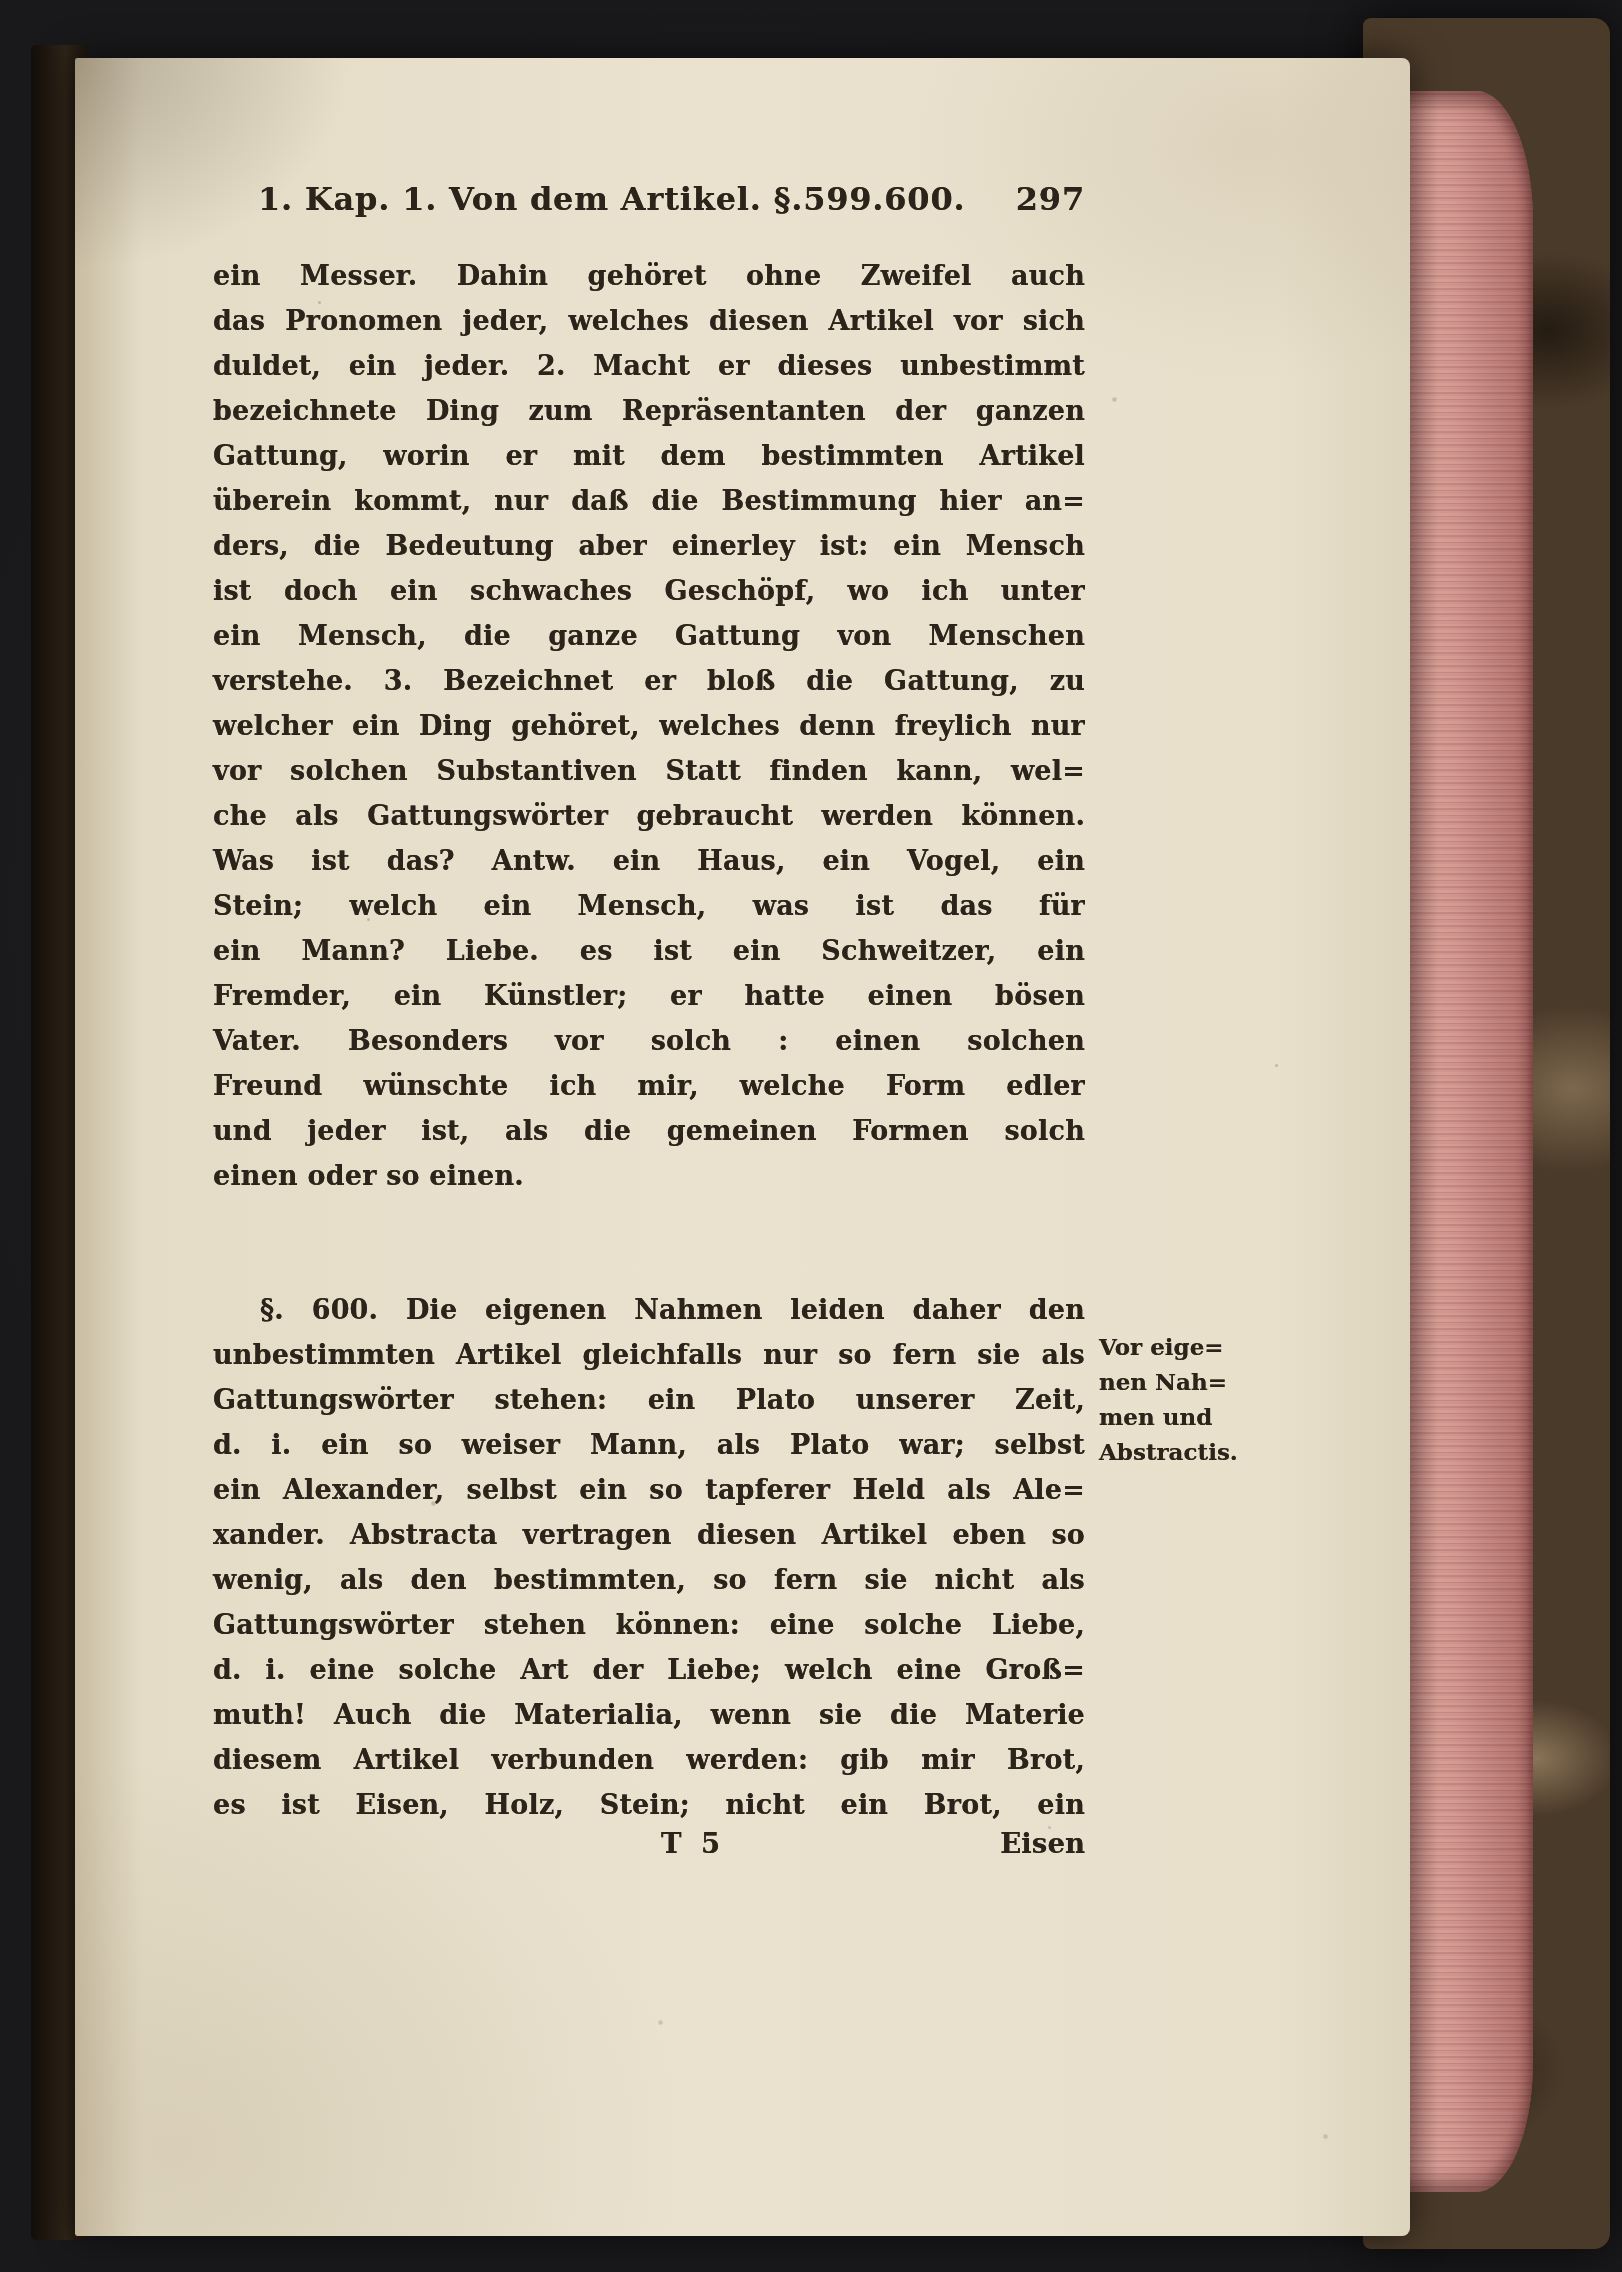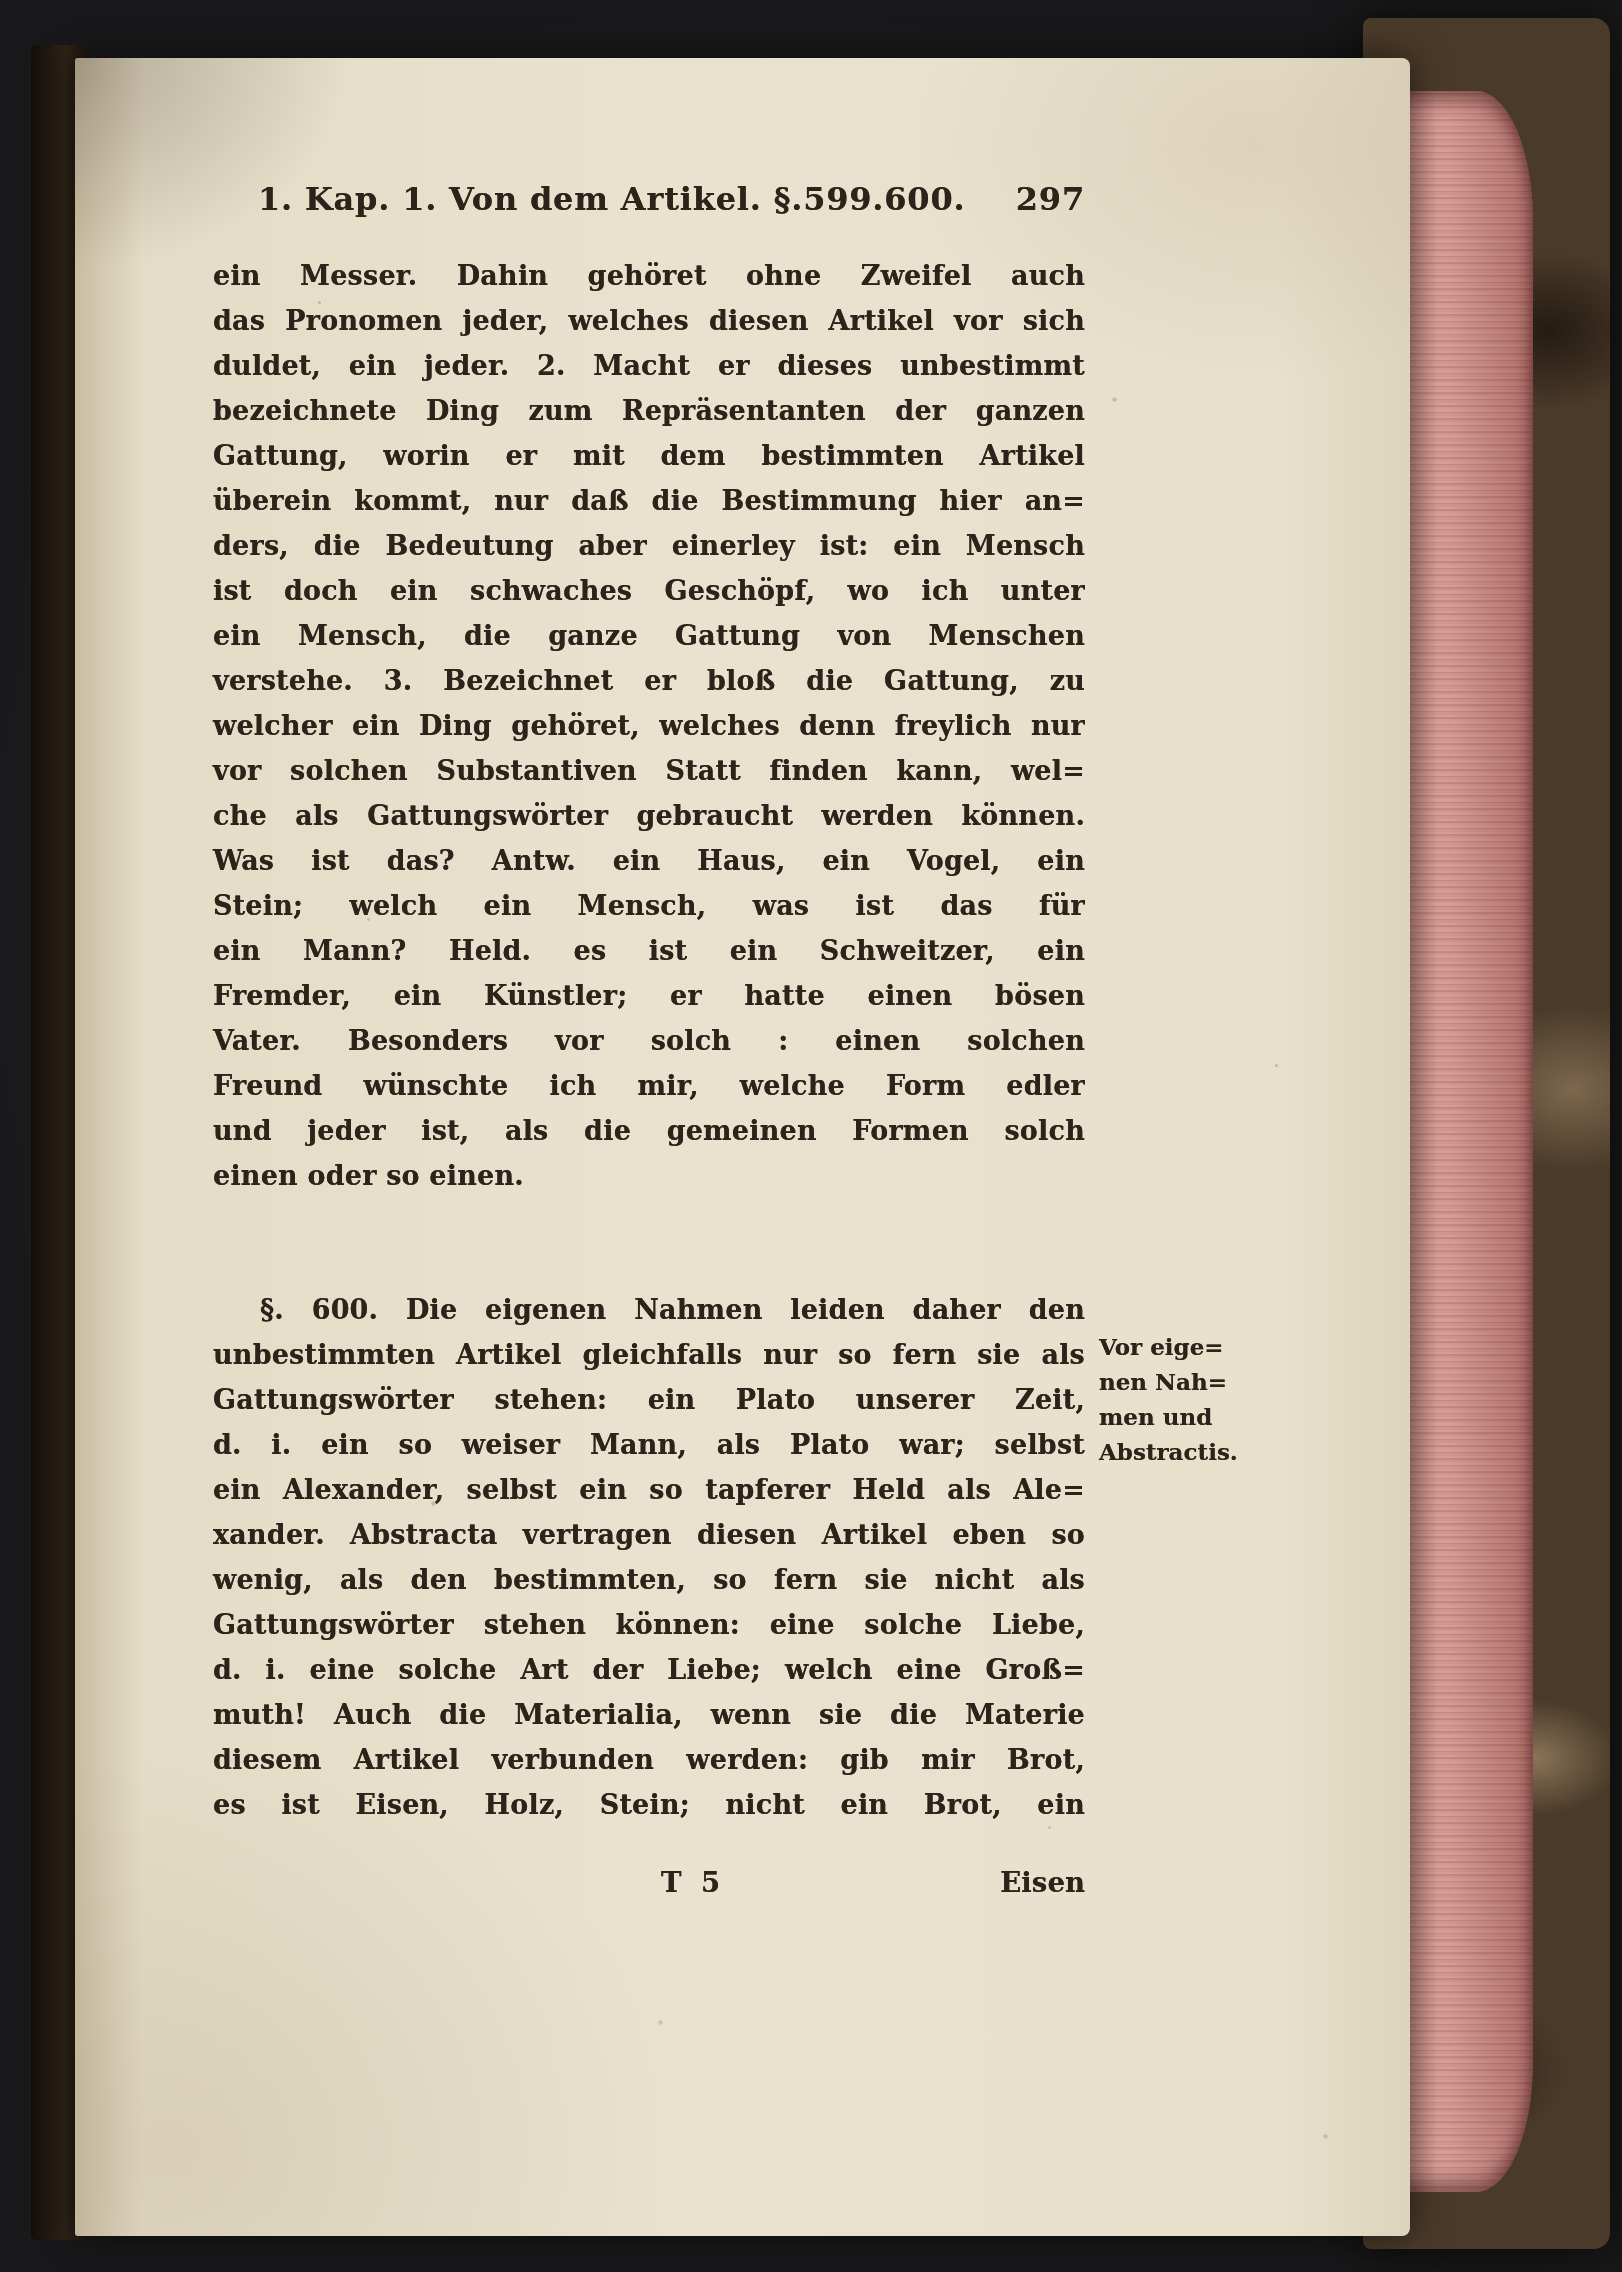--- a/index.html
+++ b/index.html
@@ -84,21 +84,21 @@
   .line{text-align:justify;text-align-last:justify;}
   .line.indent{text-indent:47px;}
   .line.lastline{text-align-last:left;}
   .sec600{position:relative;margin-top:89px;}
   .margin-note{
     position:absolute;left:886px;top:42px;width:211px;
     font-size:23px;font-weight:700;line-height:35px;
   }
   .margin-note .line{text-align:left;text-align-last:left;}
   .foot{
-    position:relative;height:49px;margin-top:39px;
+    position:relative;height:49px;
     font-size:27.6px;font-weight:700;
   }
   .foot .sig{position:absolute;left:448px;letter-spacing:4.9px;}
   .foot .catch{position:absolute;right:0;}
 </style>
 </head>
 <body>
 
 <div class="scene">
 
@@ -125,21 +125,21 @@
           <div class="line">überein kommt, nur daß die Bestimmung hier an=</div>
           <div class="line">ders, die Bedeutung aber einerley ist: ein Mensch</div>
           <div class="line">ist doch ein schwaches Geschöpf, wo ich unter</div>
           <div class="line">ein Mensch, die ganze Gattung von Menschen</div>
           <div class="line">verstehe.  3. Bezeichnet er bloß die Gattung, zu</div>
           <div class="line">welcher ein Ding gehöret, welches denn freylich nur</div>
           <div class="line">vor solchen Substantiven Statt finden kann, wel=</div>
           <div class="line">che als Gattungswörter gebraucht werden können.</div>
           <div class="line">Was ist das? Antw. ein Haus, ein Vogel, ein</div>
           <div class="line">Stein; welch ein Mensch, was ist das für</div>
-          <div class="line">ein Mann? Held. es ist ein Schweitzer, ein</div>
+          <div class="line">ein Mann? Liebe. es ist ein Schweitzer, ein</div>
           <div class="line">Fremder, ein Künstler; er hatte einen bösen</div>
           <div class="line">Vater.  Besonders vor solch : einen solchen</div>
           <div class="line">Freund wünschte ich mir, welche Form edler</div>
           <div class="line">und jeder ist, als die gemeinen Formen solch</div>
           <div class="line lastline">einen oder so einen.</div>
         </div>
 
       <div class="sec600">
         <div class="para">
             <div class="line indent">§. 600.  Die eigenen Nahmen leiden daher den</div>

